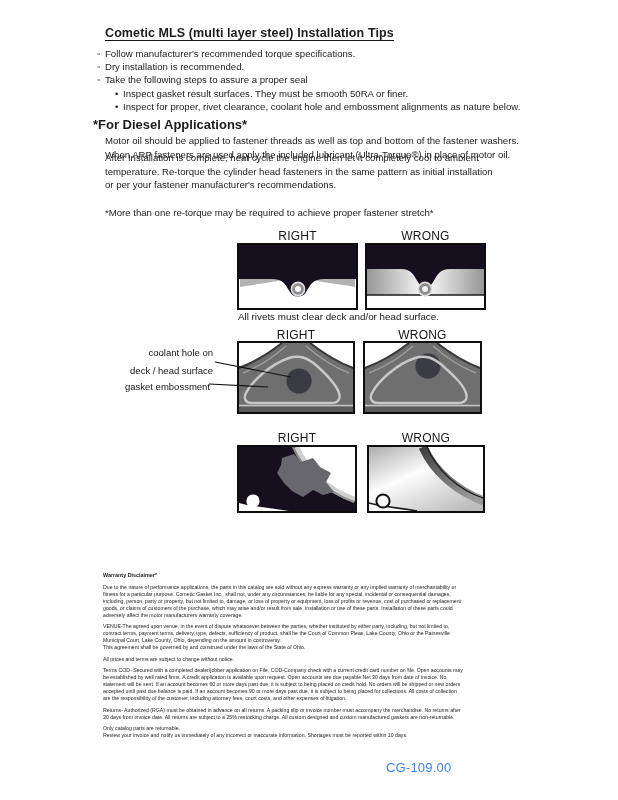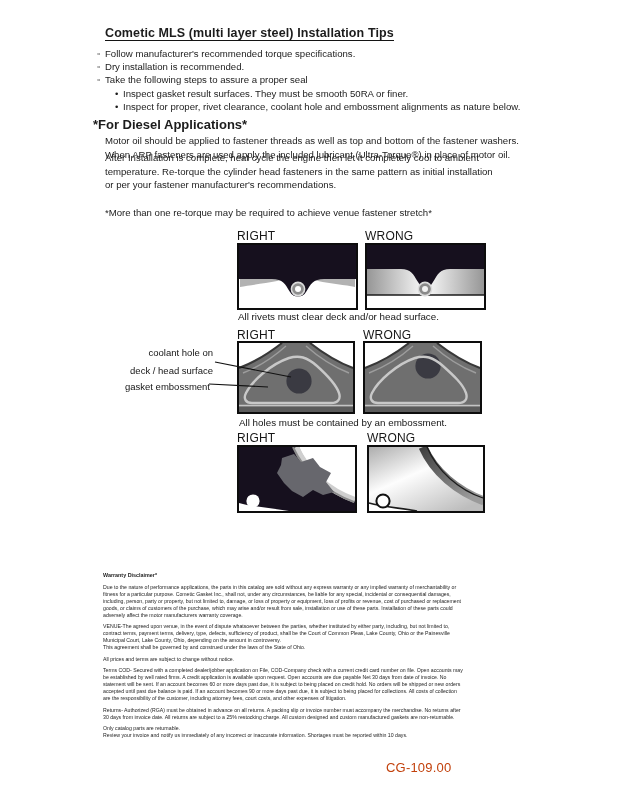--- a/index.html
+++ b/index.html
@@ -12,29 +12,29 @@
     font-size:12.5px; font-weight:bold; letter-spacing:0.1px;
     border-bottom:1.6px solid #141414; padding-bottom:0; display:inline-block;
   }
   .bullets { position:absolute; left:97px; top:47px; font-size:9.6px; line-height:13.2px; }
   .b-row { display:flex; align-items:baseline; }
   .b-row .marker { width:8px; flex:0 0 8px; }
   .b-row.sub { margin-left:18px; }
   .diesel-h { position:absolute; left:93px; top:117px; margin:0; font-size:13px; font-weight:bold; }
   .body { position:absolute; left:105px; width:434px; margin:0; font-size:9.6px; line-height:13.5px; white-space:pre-line; }
   .p1 { top:134px; } .p2 { top:151px; } .note { top:206px; }
-  .dg-label { position:absolute; text-align:left; font-size:12px; color:#161616; letter-spacing:0.2px; }
+  .dg-label { position:absolute; text-align:center; font-size:12px; color:#161616; letter-spacing:0.2px; }
   .dg { position:absolute; }
   .caption { position:absolute; font-size:9.8px; line-height:11.5px; white-space:pre-line; color:#151515; }
   .callout { position:absolute; font-size:9.5px; line-height:18px; text-align:right; white-space:pre-line; color:#151515; }
   .leader { position:absolute; left:205px; top:355px; z-index:5; }
   .legal { position:absolute; left:103px; top:572px; width:422px; font-size:5.2px; line-height:6.9px; color:#242424; }
   .legal h3 { margin:0 0 5px 0; font-size:5.4px; font-weight:bold; }
   .legal p { margin:0 0 4.8px 0; white-space:pre-line; }
-  .footer-code { position:absolute; left:386px; top:760px; font-size:13px; color:#c2410c; letter-spacing:0.2px; }
+  .footer-code { position:absolute; left:386px; top:760px; font-size:13px; color:#3b82f6; letter-spacing:0.2px; }
 </style>
 </head>
 <body>
 
 <div class="page">
 
   <h1 class="title">Cometic MLS (multi layer steel) Installation Tips</h1>
 
   <div class="bullets">
     <div class="b-row">
@@ -58,21 +58,21 @@
       <span>Inspect for proper, rivet clearance, coolant hole and embossment alignments as nature below.</span>
     </div>
   </div>
 
   <h2 class="diesel-h">*For Diesel Applications*</h2>
   <p class="body p1">Motor oil should be applied to fastener threads as well as top and bottom of the fastener washers.
 When ARP fasteners are used apply the included lubricant (Ultra-Torque®) in place of motor oil.</p>
   <p class="body p2">After Installation is complete, heat cycle the engine then let it completely cool to ambient
 temperature. Re-torque the cylinder head fasteners in the same pattern as initial installation
 or per your fastener manufacturer's recommendations.</p>
-  <p class="body note">*More than one re-torque may be required to achieve venue fastener stretch*</p>
+  <p class="body note">*More than one re-torque may be required to achieve proper fastener stretch*</p>
 
   <div class="dg-label" style="left:237px;top:229px;width:121px">RIGHT</div>
   <div class="dg-label" style="left:365px;top:229px;width:121px">WRONG</div>
 
   <svg class="dg" style="left:237px;top:243px" width="121" height="67" viewBox="0 0 121 67">
     <rect width="121" height="67" fill="#ffffff"></rect>
     <path d="M3,36 H47 L40,38 C28,40.5 12,42 3,44 Z" fill="#b2b2b2"></path>
     <path d="M118,36 H74 L81,38 C93,40.5 109,42 118,44 Z" fill="#b2b2b2"></path>
     <path d="M0,0 H121 V36 H87 C76,36 74,41 69,49 C66,55 56,55 53,49 C48,41 46,36 35,36 H0 Z" fill="#16101e"></path>
     <g>
@@ -147,21 +147,20 @@
     <line x1="2" y1="64.5" x2="117" y2="64.5" stroke="#c4c4c4" stroke-width="1.3"></line>
     <rect x="2" y="66" width="115" height="5" fill="#5b5b5b"></rect>
     <rect x="1" y="1" width="117" height="71" fill="none" stroke="#0d0d0d" stroke-width="2"></rect>
   </svg>
 
   <svg class="leader" width="95" height="40" viewBox="0 0 95 40">
     <line x1="10" y1="7" x2="86" y2="22" stroke="#111111" stroke-width="1.1"></line>
     <line x1="4" y1="29" x2="63" y2="32" stroke="#111111" stroke-width="1.1"></line>
   </svg>
 
-  <div class="caption" style="left:239px;top:417px">All holes must be contained by an embossment.</div>
 
   <div class="dg-label" style="left:237px;top:431px;width:120px">RIGHT</div>
   <div class="dg-label" style="left:367px;top:431px;width:118px">WRONG</div>
 
   <svg class="dg" style="left:237px;top:445px" width="120" height="68" viewBox="0 0 120 68">
     <rect width="120" height="68" fill="#ffffff"></rect>
     <path d="M2,2 H62 C72,26 94,45 118,53 V66 H52 C36,63 16,62 2,58 Z" fill="#16101e"></path>
     <path d="M59,2 C70,27 92,46 118,55" stroke="#cfcfcf" stroke-width="6" fill="none"></path>
     <path d="M56,2 C67,27 90,47 117,57" stroke="#8b8b8b" stroke-width="2" fill="none"></path>
     <polygon points="45,13 57,9 64,17 76,13 83,22 94,28 89,37 97,47 86,50 76,45 66,52 55,46 47,38 40,28 44,20" fill="#67676d"></polygon>

